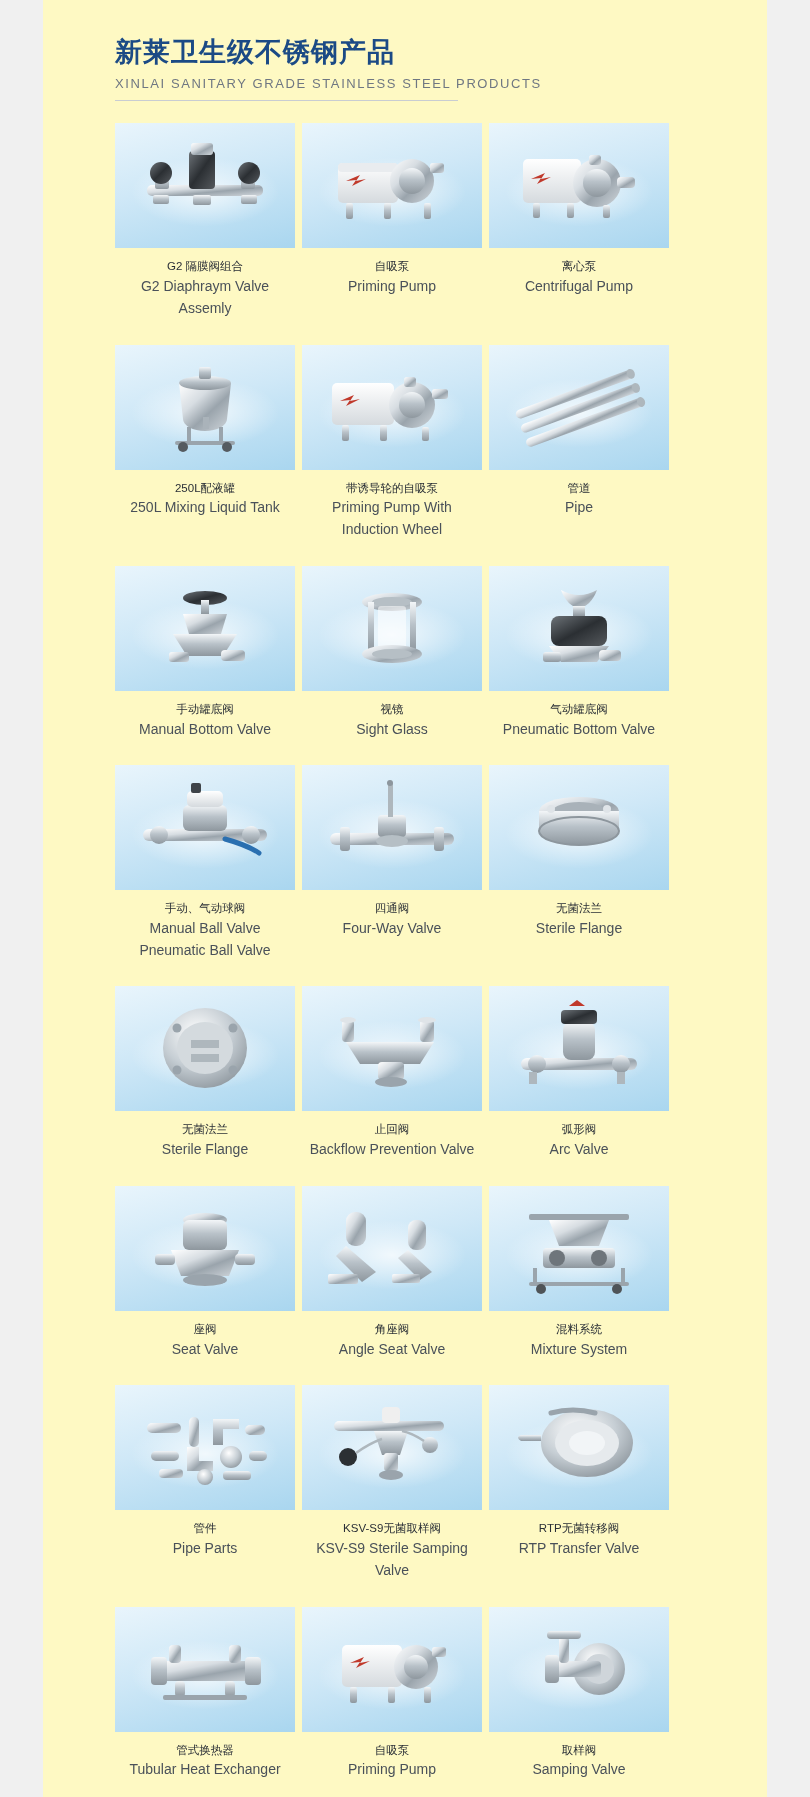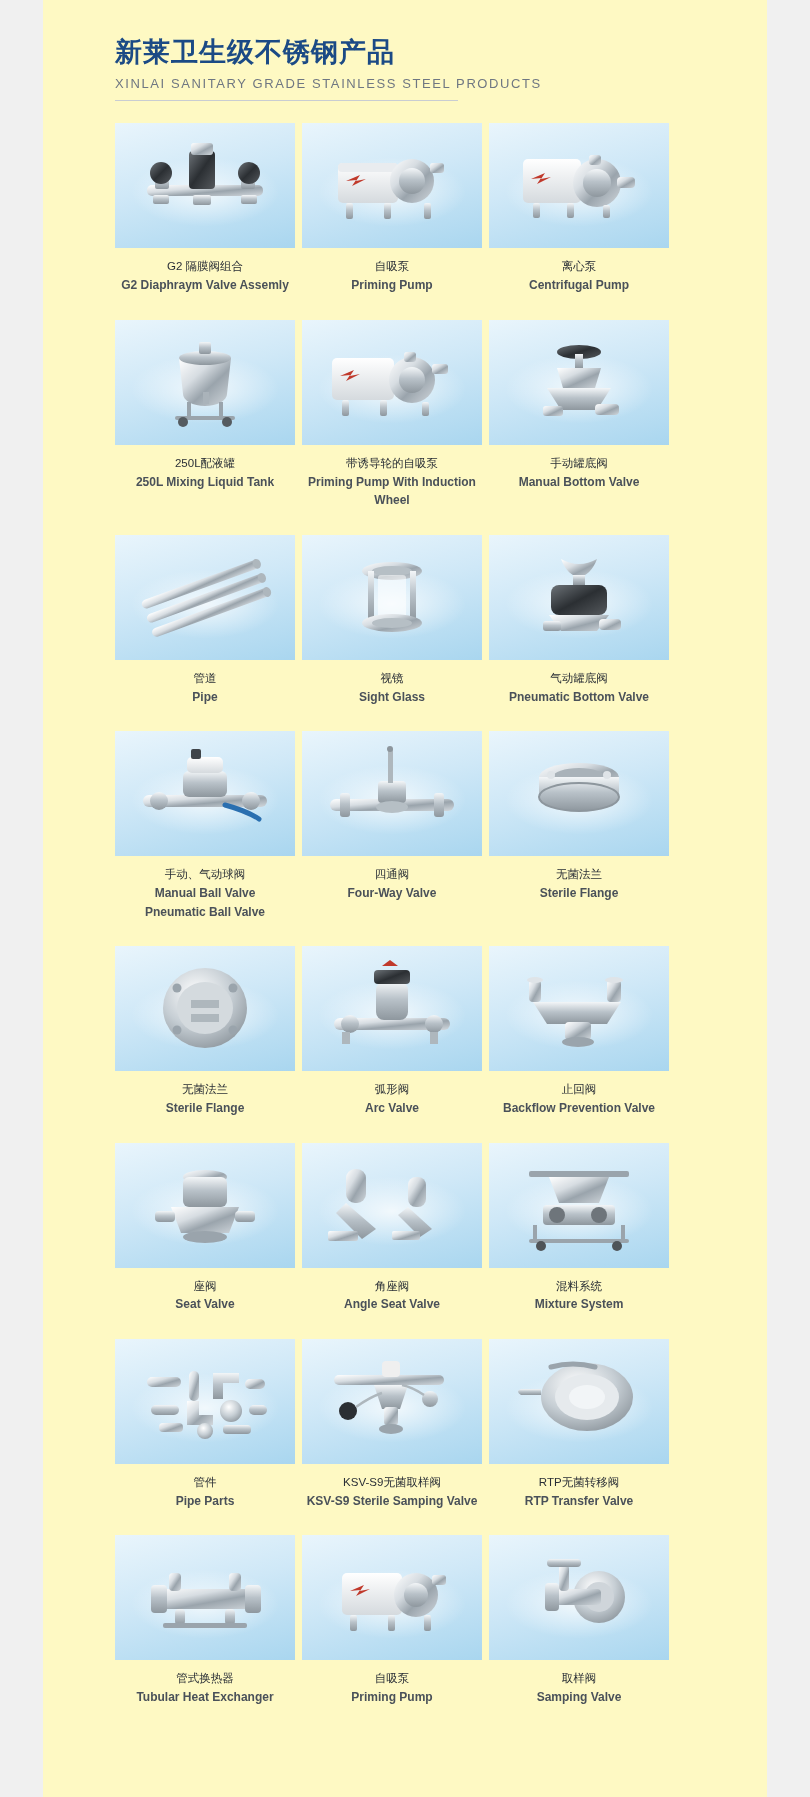--- a/index.html
+++ b/index.html
@@ -80,25 +80,24 @@
     text-align: center;
     padding-top: 10px;
   }
   .cap-cn {
     font-size: 11.5px;
     color: #2a2f36;
     line-height: 1.55;
     display: block;
   }
   .cap-en {
-    font-size: 12px;
+    font-size: 14px;
     color: #4a5159;
     line-height: 1.55;
     display: block;
-    font-weight: bold;
   }
   .cap-cn2, .cap-en2 { display: block; text-align: center; }
 </style>
 </head>
 <body>
 
 <div class="page">
 
   <div class="header">
     <h1 class="title-cn">新莱卫生级不锈钢产品</h1>
@@ -367,64 +366,20 @@
       <linearGradient id="white" x1="0" y1="0" x2="0" y2="1">
         <stop offset="0%" stop-color="#ffffff"></stop>
         <stop offset="100%" stop-color="#d5dade"></stop>
       </linearGradient>
       <radialGradient id="disc" cx="40%" cy="32%" r="75%">
         <stop offset="0%" stop-color="#ffffff"></stop>
         <stop offset="55%" stop-color="#c6ced4"></stop>
         <stop offset="100%" stop-color="#8d969d"></stop>
       </radialGradient>
     </defs>
-    <ellipse cx="80" cy="22" rx="22" ry="7" fill="url(#dark)"></ellipse>
-    <rect x="76" y="24" width="8" height="14" fill="url(#stv)"></rect>
-    <path d="M58 38 h44 l-6 20 h-32 z" fill="url(#st)"></path>
-    <path d="M48 58 h64 l-14 22 h-36 z" fill="url(#stv)"></path>
-    <rect x="44" y="76" width="20" height="10" rx="3" fill="url(#st)"></rect>
-    <rect x="96" y="74" width="24" height="11" rx="4" fill="url(#st)"></rect>
-  </svg>
-        </div>
-        <div class="caption">
-          <span class="cap-cn">手动罐底阀</span>
-          <span class="cap-en">Manual Bottom Valve</span>
-        </div>
-      </div>
-      <div class="cell">
-        <div class="thumb">
-          <div class="glow"></div>
-          <svg width="160" height="105" viewBox="0 0 160 105">
-    <defs>
-      <linearGradient id="st" x1="0" y1="0" x2="1" y2="1">
-        <stop offset="0%" stop-color="#ffffff"></stop>
-        <stop offset="35%" stop-color="#d7dde2"></stop>
-        <stop offset="60%" stop-color="#9aa4ac"></stop>
-        <stop offset="100%" stop-color="#d2d8dd"></stop>
-      </linearGradient>
-      <linearGradient id="stv" x1="0" y1="0" x2="0" y2="1">
-        <stop offset="0%" stop-color="#f3f6f8"></stop>
-        <stop offset="45%" stop-color="#b9c2c9"></stop>
-        <stop offset="100%" stop-color="#8e979e"></stop>
-      </linearGradient>
-      <linearGradient id="dark" x1="0" y1="0" x2="1" y2="1">
-        <stop offset="0%" stop-color="#6d7378"></stop>
-        <stop offset="50%" stop-color="#2b2f33"></stop>
-        <stop offset="100%" stop-color="#55595d"></stop>
-      </linearGradient>
-      <linearGradient id="white" x1="0" y1="0" x2="0" y2="1">
-        <stop offset="0%" stop-color="#ffffff"></stop>
-        <stop offset="100%" stop-color="#d5dade"></stop>
-      </linearGradient>
-      <radialGradient id="disc" cx="40%" cy="32%" r="75%">
-        <stop offset="0%" stop-color="#ffffff"></stop>
-        <stop offset="55%" stop-color="#c6ced4"></stop>
-        <stop offset="100%" stop-color="#8d969d"></stop>
-      </radialGradient>
-    </defs>
     <g transform="rotate(-20 80 52)">
       <rect x="18" y="34" width="124" height="9" rx="4.5" fill="url(#st)"></rect>
       <rect x="18" y="49" width="124" height="9" rx="4.5" fill="url(#st)"></rect>
       <rect x="18" y="64" width="124" height="9" rx="4.5" fill="url(#st)"></rect>
       <ellipse cx="140" cy="38.5" rx="4" ry="5" fill="#aeb7bd"></ellipse>
       <ellipse cx="140" cy="53.5" rx="4" ry="5" fill="#aeb7bd"></ellipse>
       <ellipse cx="140" cy="68.5" rx="4" ry="5" fill="#aeb7bd"></ellipse>
     </g>
   </svg>
         </div>
@@ -457,20 +412,64 @@
       <linearGradient id="white" x1="0" y1="0" x2="0" y2="1">
         <stop offset="0%" stop-color="#ffffff"></stop>
         <stop offset="100%" stop-color="#d5dade"></stop>
       </linearGradient>
       <radialGradient id="disc" cx="40%" cy="32%" r="75%">
         <stop offset="0%" stop-color="#ffffff"></stop>
         <stop offset="55%" stop-color="#c6ced4"></stop>
         <stop offset="100%" stop-color="#8d969d"></stop>
       </radialGradient>
     </defs>
+    <ellipse cx="80" cy="22" rx="22" ry="7" fill="url(#dark)"></ellipse>
+    <rect x="76" y="24" width="8" height="14" fill="url(#stv)"></rect>
+    <path d="M58 38 h44 l-6 20 h-32 z" fill="url(#st)"></path>
+    <path d="M48 58 h64 l-14 22 h-36 z" fill="url(#stv)"></path>
+    <rect x="44" y="76" width="20" height="10" rx="3" fill="url(#st)"></rect>
+    <rect x="96" y="74" width="24" height="11" rx="4" fill="url(#st)"></rect>
+  </svg>
+        </div>
+        <div class="caption">
+          <span class="cap-cn">手动罐底阀</span>
+          <span class="cap-en">Manual Bottom Valve</span>
+        </div>
+      </div>
+      <div class="cell">
+        <div class="thumb">
+          <div class="glow"></div>
+          <svg width="160" height="105" viewBox="0 0 160 105">
+    <defs>
+      <linearGradient id="st" x1="0" y1="0" x2="1" y2="1">
+        <stop offset="0%" stop-color="#ffffff"></stop>
+        <stop offset="35%" stop-color="#d7dde2"></stop>
+        <stop offset="60%" stop-color="#9aa4ac"></stop>
+        <stop offset="100%" stop-color="#d2d8dd"></stop>
+      </linearGradient>
+      <linearGradient id="stv" x1="0" y1="0" x2="0" y2="1">
+        <stop offset="0%" stop-color="#f3f6f8"></stop>
+        <stop offset="45%" stop-color="#b9c2c9"></stop>
+        <stop offset="100%" stop-color="#8e979e"></stop>
+      </linearGradient>
+      <linearGradient id="dark" x1="0" y1="0" x2="1" y2="1">
+        <stop offset="0%" stop-color="#6d7378"></stop>
+        <stop offset="50%" stop-color="#2b2f33"></stop>
+        <stop offset="100%" stop-color="#55595d"></stop>
+      </linearGradient>
+      <linearGradient id="white" x1="0" y1="0" x2="0" y2="1">
+        <stop offset="0%" stop-color="#ffffff"></stop>
+        <stop offset="100%" stop-color="#d5dade"></stop>
+      </linearGradient>
+      <radialGradient id="disc" cx="40%" cy="32%" r="75%">
+        <stop offset="0%" stop-color="#ffffff"></stop>
+        <stop offset="55%" stop-color="#c6ced4"></stop>
+        <stop offset="100%" stop-color="#8d969d"></stop>
+      </radialGradient>
+    </defs>
     <ellipse cx="80" cy="26" rx="30" ry="9" fill="url(#st)"></ellipse>
     <ellipse cx="80" cy="26" rx="20" ry="5" fill="#b6bfc5"></ellipse>
     <rect x="56" y="26" width="6" height="50" fill="url(#stv)"></rect>
     <rect x="98" y="26" width="6" height="50" fill="url(#stv)"></rect>
     <rect x="66" y="30" width="28" height="44" rx="3" fill="rgba(255,255,255,0.55)"></rect>
     <ellipse cx="80" cy="78" rx="30" ry="9" fill="url(#st)"></ellipse>
     <ellipse cx="80" cy="78" rx="20" ry="5" fill="#b6bfc5"></ellipse>
   </svg>
         </div>
         <div class="caption">
@@ -727,78 +726,78 @@
       <linearGradient id="white" x1="0" y1="0" x2="0" y2="1">
         <stop offset="0%" stop-color="#ffffff"></stop>
         <stop offset="100%" stop-color="#d5dade"></stop>
       </linearGradient>
       <radialGradient id="disc" cx="40%" cy="32%" r="75%">
         <stop offset="0%" stop-color="#ffffff"></stop>
         <stop offset="55%" stop-color="#c6ced4"></stop>
         <stop offset="100%" stop-color="#8d969d"></stop>
       </radialGradient>
     </defs>
+    <rect x="30" y="24" width="12" height="22" rx="4" fill="url(#st)"></rect>
+    <rect x="108" y="24" width="14" height="22" rx="4" fill="url(#st)"></rect>
+    <path d="M34 46 h88 l-14 22 h-60 z" fill="url(#stv)"></path>
+    <rect x="66" y="66" width="26" height="18" rx="4" fill="url(#st)"></rect>
+    <ellipse cx="79" cy="86" rx="16" ry="5" fill="#9aa4ac"></ellipse>
+    <ellipse cx="36" cy="24" rx="8" ry="3" fill="#dfe4e8"></ellipse>
+    <ellipse cx="115" cy="24" rx="9" ry="3" fill="#dfe4e8"></ellipse>
+  </svg>
+        </div>
+        <div class="caption">
+          <span class="cap-cn">止回阀</span>
+          <span class="cap-en">Backflow Prevention Valve</span>
+        </div>
+      </div>
+      <div class="cell">
+        <div class="thumb">
+          <div class="glow"></div>
+          <svg width="160" height="105" viewBox="0 0 160 105">
+    <defs>
+      <linearGradient id="st" x1="0" y1="0" x2="1" y2="1">
+        <stop offset="0%" stop-color="#ffffff"></stop>
+        <stop offset="35%" stop-color="#d7dde2"></stop>
+        <stop offset="60%" stop-color="#9aa4ac"></stop>
+        <stop offset="100%" stop-color="#d2d8dd"></stop>
+      </linearGradient>
+      <linearGradient id="stv" x1="0" y1="0" x2="0" y2="1">
+        <stop offset="0%" stop-color="#f3f6f8"></stop>
+        <stop offset="45%" stop-color="#b9c2c9"></stop>
+        <stop offset="100%" stop-color="#8e979e"></stop>
+      </linearGradient>
+      <linearGradient id="dark" x1="0" y1="0" x2="1" y2="1">
+        <stop offset="0%" stop-color="#6d7378"></stop>
+        <stop offset="50%" stop-color="#2b2f33"></stop>
+        <stop offset="100%" stop-color="#55595d"></stop>
+      </linearGradient>
+      <linearGradient id="white" x1="0" y1="0" x2="0" y2="1">
+        <stop offset="0%" stop-color="#ffffff"></stop>
+        <stop offset="100%" stop-color="#d5dade"></stop>
+      </linearGradient>
+      <radialGradient id="disc" cx="40%" cy="32%" r="75%">
+        <stop offset="0%" stop-color="#ffffff"></stop>
+        <stop offset="55%" stop-color="#c6ced4"></stop>
+        <stop offset="100%" stop-color="#8d969d"></stop>
+      </radialGradient>
+    </defs>
     <rect x="22" y="62" width="116" height="12" rx="6" fill="url(#st)"></rect>
     <rect x="64" y="26" width="32" height="38" rx="8" fill="url(#stv)"></rect>
     <rect x="62" y="14" width="36" height="14" rx="4" fill="url(#dark)"></rect>
     <path d="M70 10 l8 -6 l8 6 z" fill="#c0392b"></path>
     <circle cx="38" cy="68" r="9" fill="url(#stv)"></circle>
     <circle cx="122" cy="68" r="9" fill="url(#stv)"></circle>
     <rect x="30" y="76" width="8" height="12" fill="#aeb7bd"></rect>
     <rect x="118" y="76" width="8" height="12" fill="#aeb7bd"></rect>
   </svg>
         </div>
         <div class="caption">
           <span class="cap-cn">弧形阀</span>
           <span class="cap-en">Arc Valve</span>
-        </div>
-      </div>
-      <div class="cell">
-        <div class="thumb">
-          <div class="glow"></div>
-          <svg width="160" height="105" viewBox="0 0 160 105">
-    <defs>
-      <linearGradient id="st" x1="0" y1="0" x2="1" y2="1">
-        <stop offset="0%" stop-color="#ffffff"></stop>
-        <stop offset="35%" stop-color="#d7dde2"></stop>
-        <stop offset="60%" stop-color="#9aa4ac"></stop>
-        <stop offset="100%" stop-color="#d2d8dd"></stop>
-      </linearGradient>
-      <linearGradient id="stv" x1="0" y1="0" x2="0" y2="1">
-        <stop offset="0%" stop-color="#f3f6f8"></stop>
-        <stop offset="45%" stop-color="#b9c2c9"></stop>
-        <stop offset="100%" stop-color="#8e979e"></stop>
-      </linearGradient>
-      <linearGradient id="dark" x1="0" y1="0" x2="1" y2="1">
-        <stop offset="0%" stop-color="#6d7378"></stop>
-        <stop offset="50%" stop-color="#2b2f33"></stop>
-        <stop offset="100%" stop-color="#55595d"></stop>
-      </linearGradient>
-      <linearGradient id="white" x1="0" y1="0" x2="0" y2="1">
-        <stop offset="0%" stop-color="#ffffff"></stop>
-        <stop offset="100%" stop-color="#d5dade"></stop>
-      </linearGradient>
-      <radialGradient id="disc" cx="40%" cy="32%" r="75%">
-        <stop offset="0%" stop-color="#ffffff"></stop>
-        <stop offset="55%" stop-color="#c6ced4"></stop>
-        <stop offset="100%" stop-color="#8d969d"></stop>
-      </radialGradient>
-    </defs>
-    <rect x="30" y="24" width="12" height="22" rx="4" fill="url(#st)"></rect>
-    <rect x="108" y="24" width="14" height="22" rx="4" fill="url(#st)"></rect>
-    <path d="M34 46 h88 l-14 22 h-60 z" fill="url(#stv)"></path>
-    <rect x="66" y="66" width="26" height="18" rx="4" fill="url(#st)"></rect>
-    <ellipse cx="79" cy="86" rx="16" ry="5" fill="#9aa4ac"></ellipse>
-    <ellipse cx="36" cy="24" rx="8" ry="3" fill="#dfe4e8"></ellipse>
-    <ellipse cx="115" cy="24" rx="9" ry="3" fill="#dfe4e8"></ellipse>
-  </svg>
-        </div>
-        <div class="caption">
-          <span class="cap-cn">止回阀</span>
-          <span class="cap-en">Backflow Prevention Valve</span>
         </div>
       </div>
       <div class="cell">
         <div class="thumb">
           <div class="glow"></div>
           <svg width="160" height="105" viewBox="0 0 160 105">
     <defs>
       <linearGradient id="st" x1="0" y1="0" x2="1" y2="1">
         <stop offset="0%" stop-color="#ffffff"></stop>
         <stop offset="35%" stop-color="#d7dde2"></stop>

